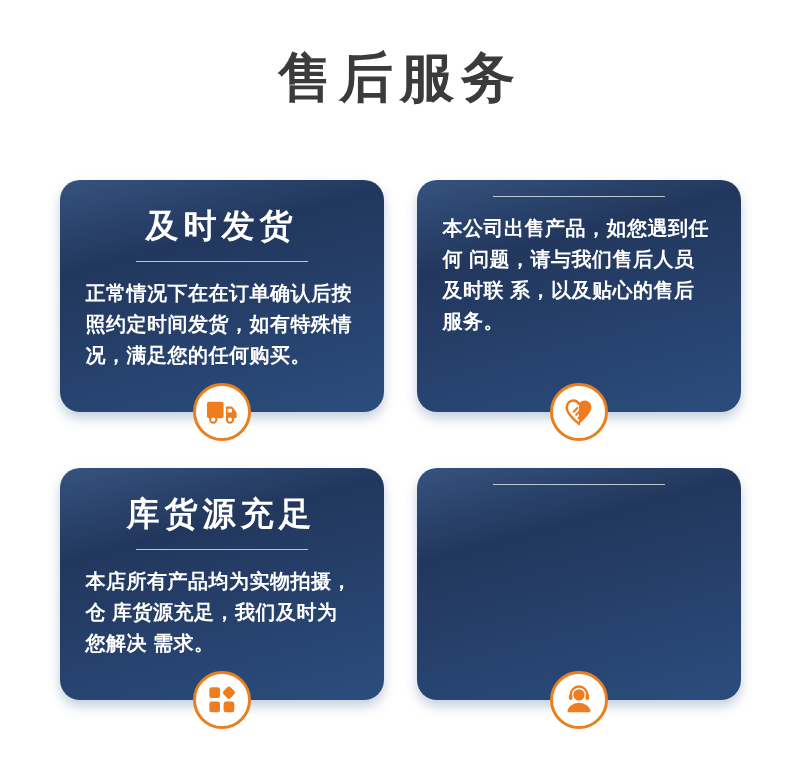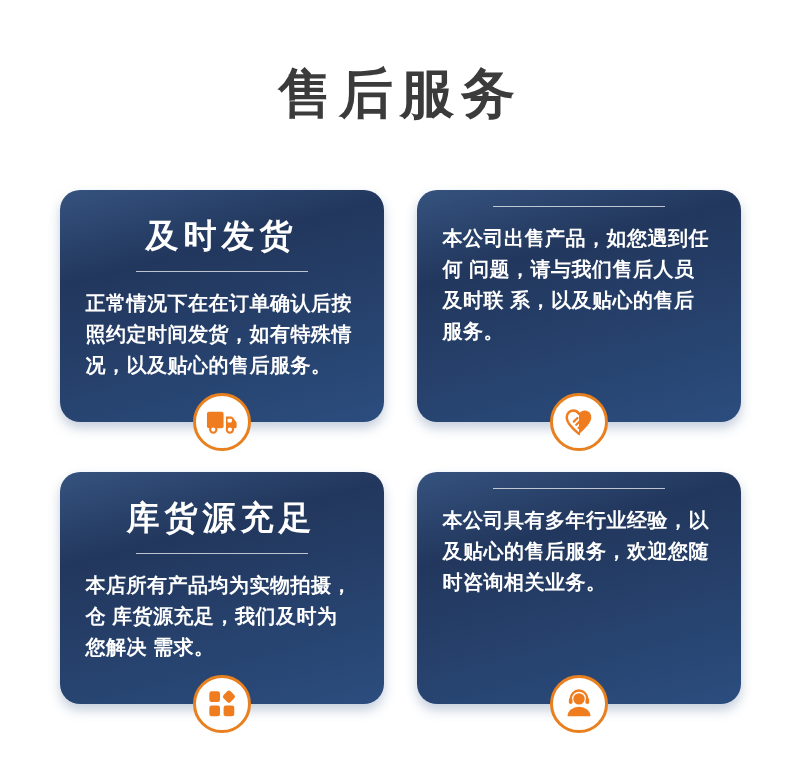--- a/index.html
+++ b/index.html
@@ -9,21 +9,21 @@
     font-family: "Liberation Sans", sans-serif;
   }
   .page {
     position: relative;
     width: 800px;
     height: 770px;
     background: #ffffff;
     overflow: hidden;
   }
   .page-title {
-    margin: 16px;
+    margin: 0;
     padding-top: 44px;
     text-align: center;
     font-size: 54px;
     line-height: 1.25;
     font-weight: 800;
     color: #3b3b3b;
     letter-spacing: 7px;
   }
   .cards {
     display: grid;
@@ -33,20 +33,21 @@
     justify-content: center;
     margin-top: 62px;
   }
   .card {
     position: relative;
     height: 232px;
     border-radius: 20px;
     background: linear-gradient(165deg, #35537f 0%, #22375d 30%, #2b4d7e 100%);
     box-shadow: 0 6px 12px rgba(44, 78, 128, 0.28);
     color: #ffffff;
+    margin-top: 6px;
   }
   .card-title {
     margin: 0;
     padding-top: 26px;
     text-align: center;
     font-size: 33px;
     line-height: 1.2;
     font-weight: 700;
     letter-spacing: 5px;
   }
@@ -86,21 +87,21 @@
 
 <div class="page">
 
   <h1 class="page-title">售后服务</h1>
 
   <div class="cards">
 
     <section class="card">
       <h2 class="card-title">及时发货</h2>
       <div class="divider"></div>
-      <p class="card-body">正常情况下在在订单确认后按照约定时间发货，如有特殊情况，以及贴心的售后服务。</p>
+      <p class="card-body">正常情况下在在订单确认后按照约定时间发货，如有特殊情况，满足您的任何购买。</p>
       <div class="badge">
         <svg viewBox="0 0 48 48" aria-hidden="true">
           <rect x="5" y="11" width="21" height="21" rx="2.5" fill="#ef7d1f"></rect>
           <path d="M29 17 h6.5 a2.5 2.5 0 0 1 2 1 l4.3 5.6 a3 3 0 0 1 .7 1.9 V30 a2 2 0 0 1 -2 2 H29 z" fill="#ef7d1f"></path>
           <rect x="31" y="20" width="5.5" height="4.5" rx="1" fill="#ffffff"></rect>
           <circle cx="13" cy="33.5" r="4" fill="#ffffff" stroke="#ef7d1f" stroke-width="2.6"></circle>
           <circle cx="34" cy="33.5" r="4" fill="#ffffff" stroke="#ef7d1f" stroke-width="2.6"></circle>
         </svg>
       </div>
     </section>
@@ -128,21 +129,20 @@
           <rect x="8" y="8" width="13.5" height="13.5" rx="3" fill="#ef7d1f"></rect>
           <rect x="8" y="26" width="13.5" height="13.5" rx="3" fill="#ef7d1f"></rect>
           <rect x="26" y="26" width="13.5" height="13.5" rx="3" fill="#ef7d1f"></rect>
           <rect x="26.5" y="8.5" width="12.5" height="12.5" rx="3" transform="rotate(45 32.75 14.75)" fill="#ef7d1f"></rect>
         </svg>
       </div>
     </section>
 
     <section class="card">
       <div class="divider"></div>
-      <p class="card-body">本公司具有多年行业经验，以及贴心的售后服务，欢迎您随时咨询相关业务。</p>
       <div class="badge">
         <svg viewBox="0 0 48 48" aria-hidden="true">
           <path d="M13.5 19 v-1.5 a10.5 10.5 0 0 1 21 0 V19" fill="none" stroke="#ef7d1f" stroke-width="3" stroke-linecap="round"></path>
           <circle cx="24" cy="17.5" r="7.2" fill="#ef7d1f"></circle>
           <rect x="11.2" y="16.5" width="4.6" height="7.5" rx="2.3" fill="#ef7d1f"></rect>
           <rect x="32.2" y="16.5" width="4.6" height="7.5" rx="2.3" fill="#ef7d1f"></rect>
           <path d="M9.5 39.5 a14.5 12 0 0 1 29 0 z" fill="#ef7d1f"></path>
         </svg>
       </div>
     </section>

